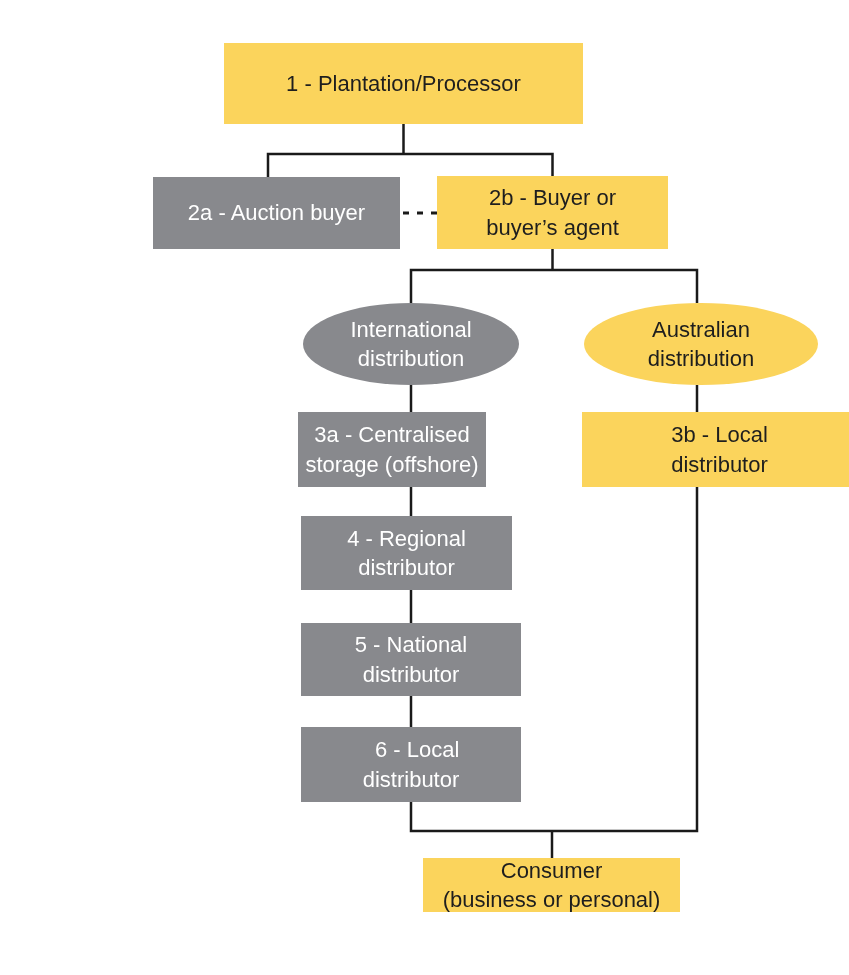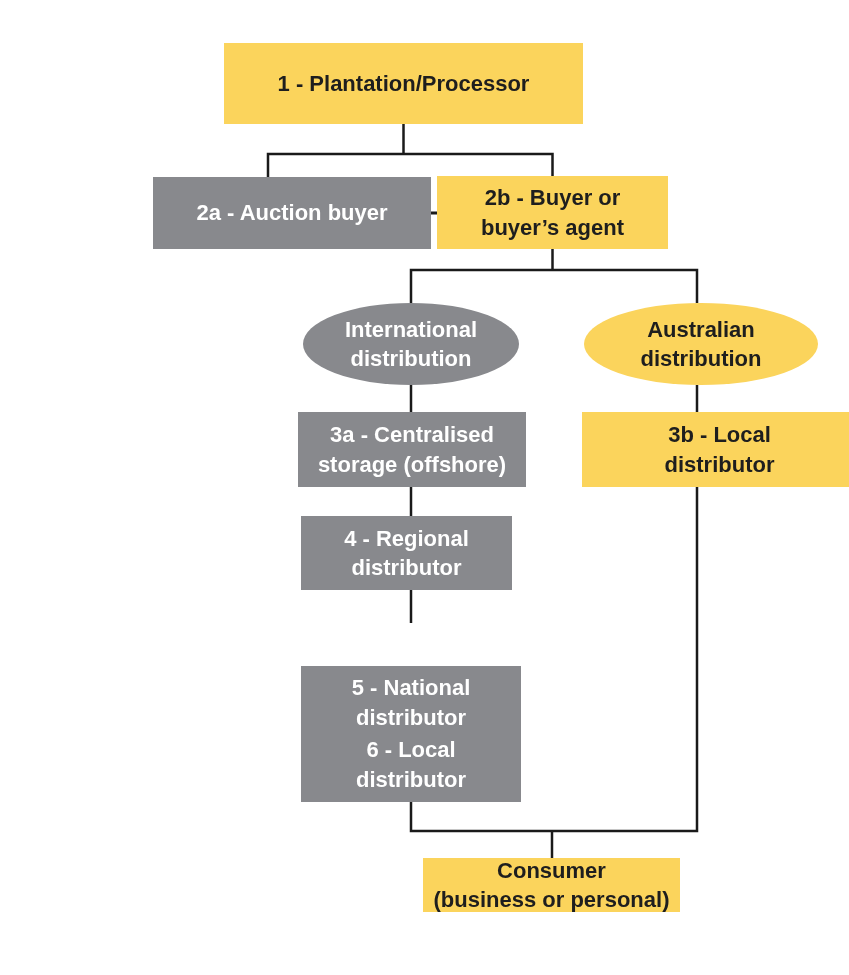--- a/index.html
+++ b/index.html
@@ -14,21 +14,20 @@
   body {
     background: var(--background);
     font-family: "Liberation Sans", "DejaVu Sans", sans-serif;
   }
   .stage {
     position: relative;
     width: 849px;
     height: 975px;
     background: var(--background);
     overflow: hidden;
-    font-weight: bold;
   }
   svg.connectors {
     position: absolute;
     left: 0; top: 0;
     width: 849px; height: 975px;
   }
   svg.connectors path {
     fill: none;
     stroke: var(--line);
     stroke-width: 2.5;
@@ -46,29 +45,29 @@
     white-space: pre-line;
     font-size: 22px;
     line-height: 1.32;
     box-sizing: border-box;
   }
   .node.yellow { background: var(--yellow); color: var(--text-dark); }
   .node.gray   { background: var(--gray);   color: var(--text-light); }
   .node.ellipse { border-radius: 50%; }
 
   #n-plantation   { left: 224px; top: 43px;  width: 359px; height: 81px; }
-  #n-auction      { left: 153px; top: 177px; width: 278px; height: 72px; }
+  #n-auction      { left: 153px; top: 177px; width: 247px; height: 72px; }
   #n-buyer-agent  { left: 437px; top: 176px; width: 231px; height: 73px; }
   #n-intl-dist    { left: 303px; top: 303px; width: 216px; height: 82px; }
   #n-aus-dist     { left: 584px; top: 303px; width: 234px; height: 82px; }
-  #n-central-storage { left: 298px; top: 412px; width: 228px; height: 75px; }
+  #n-central-storage { left: 298px; top: 412px; width: 188px; height: 75px; }
   #n-local-dist-au   { left: 582px; top: 412px; width: 275px; height: 75px; }
   #n-regional-dist   { left: 301px; top: 516px; width: 211px; height: 74px; }
-  #n-national-dist   { left: 301px; top: 623px; width: 220px; height: 73px; margin-top: 43px; }
-  #n-local-dist-intl { left: 301px; top: 727px; width: 220px; height: 75px; }
+  #n-national-dist   { left: 301px; top: 623px; width: 220px; height: 73px; }
+  #n-local-dist-intl { left: 301px; top: 727px; width: 220px; height: 75px; text-align: right; }
   #n-consumer        { left: 423px; top: 858px; width: 257px; height: 54px; }
 </style>
 </head>
 <body>
 
 <div class="stage">
 
   <svg class="connectors" viewBox="0 0 849 975" xmlns="http://www.w3.org/2000/svg">
     <path d="M403.5 124 V153"></path>
     <path d="M268 177 V154 H552.5 V176"></path>

